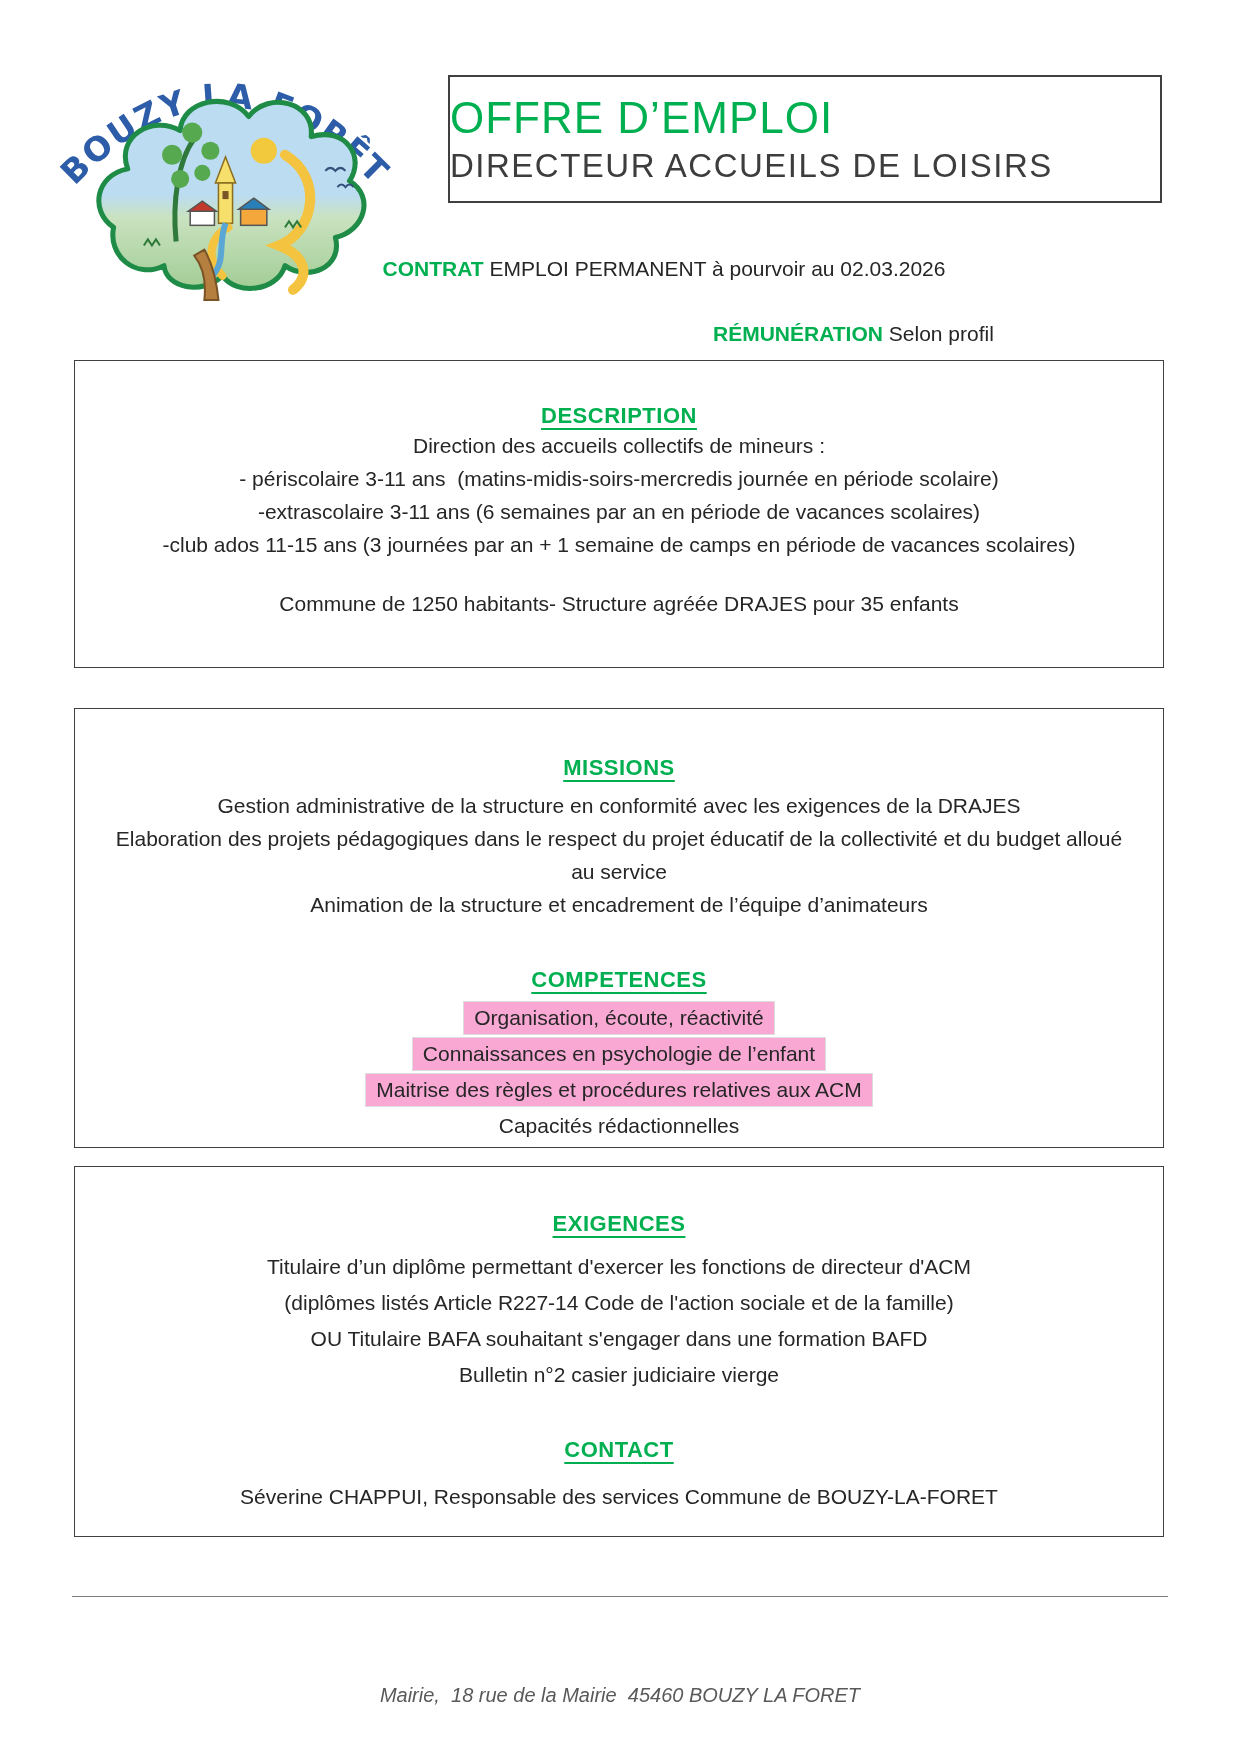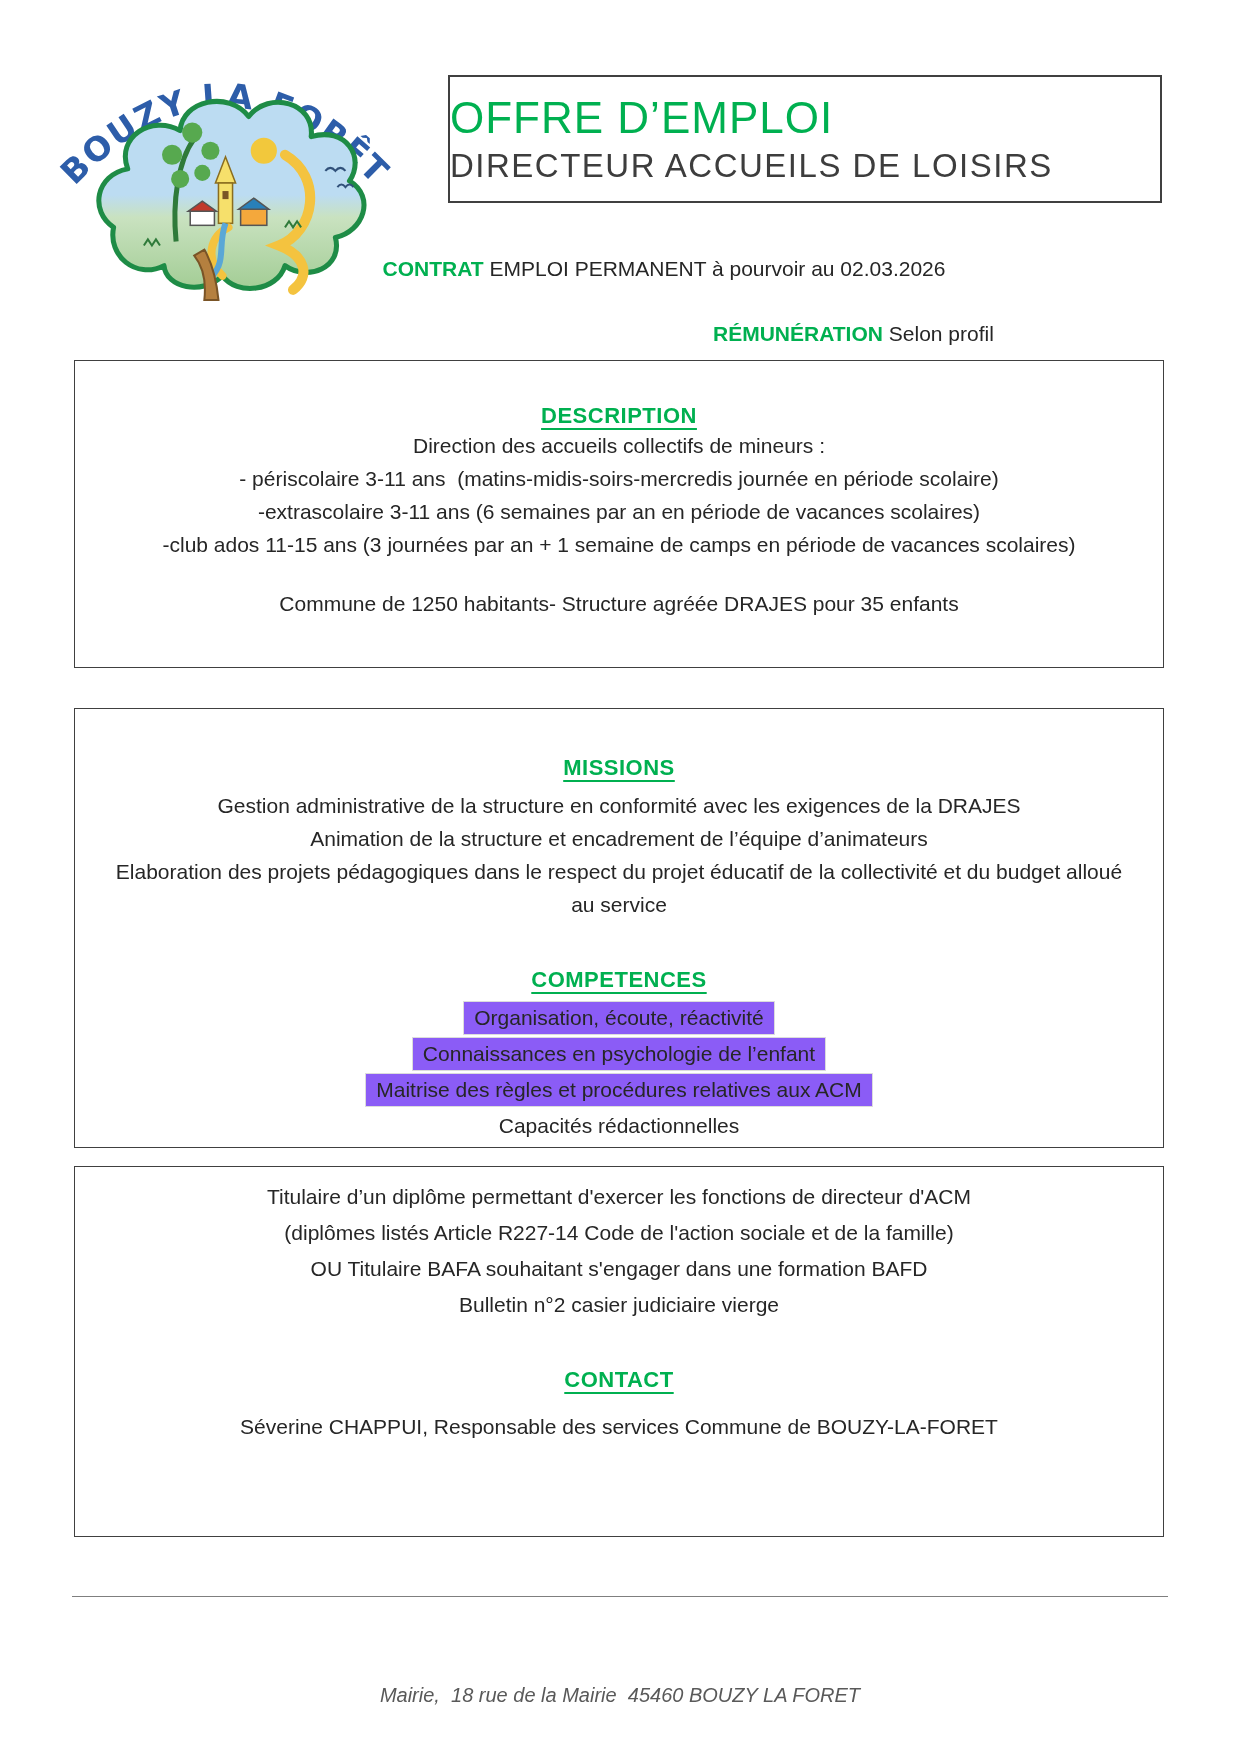--- a/index.html
+++ b/index.html
@@ -59,21 +59,21 @@
   .desc-box .body-lines { }
   .desc-box .note { margin-top:26px; }
 
   .missions-box .section-heading { margin-top:46px; }
   .missions-box .body-lines { margin-top:8px; }
   .missions-box .line { max-width:1010px; margin-left:auto; margin-right:auto; }
   .comp-heading { margin-top:30px; }
   .comp-list { margin-top:8px; }
   .comp-item { margin:2px 0; font-size:21px; line-height:34px; }
   .boxed {
-    display:inline-block; border:1px solid #dcdcdc; background:#8b5cf6;
+    display:inline-block; border:1px solid #dcdcdc; background:#f9a8d4;
     padding:0 10px; line-height:32px;
   }
 
   .exigences-box .section-heading { margin-top:44px; }
   .exigences-box .body-lines { margin-top:12px; }
   .exigences-box .line { line-height:36px; }
   .contact-heading { margin-top:28px; }
   .contact-line { margin-top:16px; }
 
   
@@ -184,34 +184,35 @@
       <p class="line">-extrascolaire 3-11 ans (6 semaines par an en période de vacances scolaires)</p>
       <p class="line">-club ados 11-15 ans (3 journées par an + 1 semaine de camps en période de vacances scolaires)</p>
     </div>
     <p class="line note">Commune de 1250 habitants- Structure agréée DRAJES pour 35 enfants</p>
   </div>
 
   <div class="box missions-box">
     <div class="section-heading">MISSIONS</div>
     <div class="body-lines">
       <p class="line">Gestion administrative de la structure en conformité avec les exigences de la DRAJES</p>
+      <p class="line">Elaboration des projets pédagogiques dans le respect du projet éducatif de la collectivité et du budget alloué au service</p>
       <p class="line">Animation de la structure et encadrement de l’équipe d’animateurs</p>
-      <p class="line">Elaboration des projets pédagogiques dans le respect du projet éducatif de la collectivité et du budget alloué au service</p>
     </div>
 
     <div class="section-heading comp-heading">COMPETENCES</div>
     <div class="comp-list">
       <p class="comp-item"><span class="boxed">Organisation, écoute, réactivité</span></p>
       <p class="comp-item"><span class="boxed">Connaissances en psychologie de l’enfant</span></p>
       <p class="comp-item"><span class="boxed">Maitrise des règles et procédures relatives aux ACM</span></p>
       <p class="comp-item">Capacités rédactionnelles</p>
     </div>
   </div>
 
   <div class="box exigences-box">
+    <div class="section-heading">EXIGENCES</div>
     <div class="body-lines">
       <p class="line">Titulaire d’un diplôme permettant d'exercer les fonctions de directeur d'ACM</p>
       <p class="line">(diplômes listés Article R227-14 Code de l'action sociale et de la famille)</p>
       <p class="line">OU Titulaire BAFA souhaitant s'engager dans une formation BAFD</p>
       <p class="line">Bulletin n°2 casier judiciaire vierge</p>
     </div>
 
     <div class="section-heading contact-heading">CONTACT</div>
     <p class="line contact-line">Séverine CHAPPUI, Responsable des services Commune de BOUZY-LA-FORET</p>
   </div>

